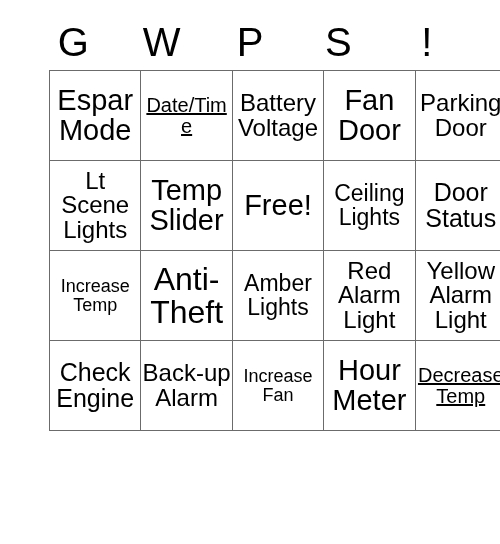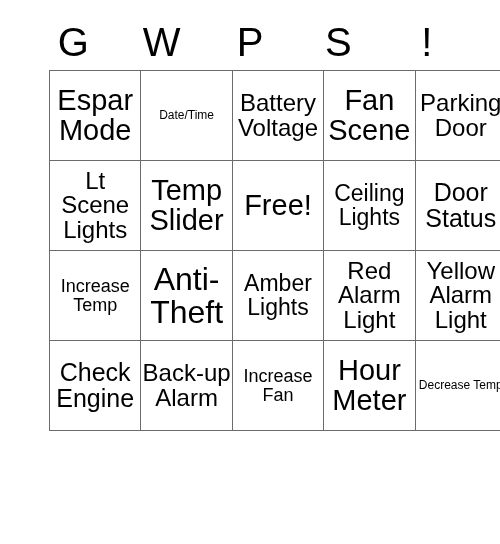--- a/index.html
+++ b/index.html
@@ -63,21 +63,21 @@
   }
   .cell-text {
     display: block;
     line-height: 1.02;
     color: #000;
     word-wrap: break-word;
     padding: 0;
   }
 
   
-  .sz-xs  { font-size: 12px; }
+  .sz-xs  { font-size: 20px; text-decoration: underline; }
   .sz-s   { font-size: 17px; }
   .sz-sm  { font-size: 18px; }
   .sz-m   { font-size: 24px; }
   .sz-ml  { font-size: 23px; }
   .sz-l   { font-size: 25px; }
   .sz-xl  { font-size: 29px; }
   .sz-xxl { font-size: 32px; }
 </style>
 </head>
 <body>
@@ -98,21 +98,21 @@
         <td>
             <span class="cell-text sz-xl">Espar Mode</span>
           </td>
         <td>
             <span class="cell-text sz-xs">Date/Time</span>
           </td>
         <td>
             <span class="cell-text sz-m">Battery Voltage</span>
           </td>
         <td>
-            <span class="cell-text sz-xl">Fan Scene</span>
+            <span class="cell-text sz-xl">Fan Door</span>
           </td>
         <td>
             <span class="cell-text sz-m">Parking Door</span>
           </td>
       </tr>
       <tr>
         <td>
             <span class="cell-text sz-m">Lt Scene Lights</span>
           </td>
         <td>

